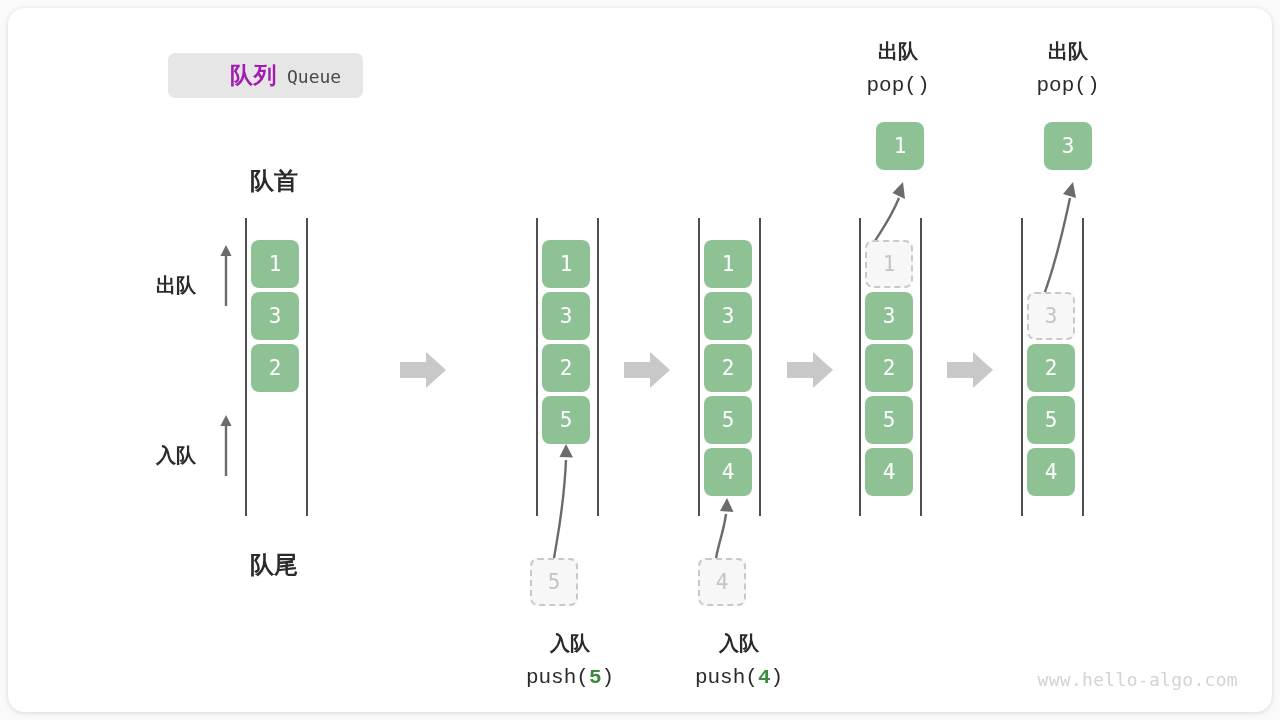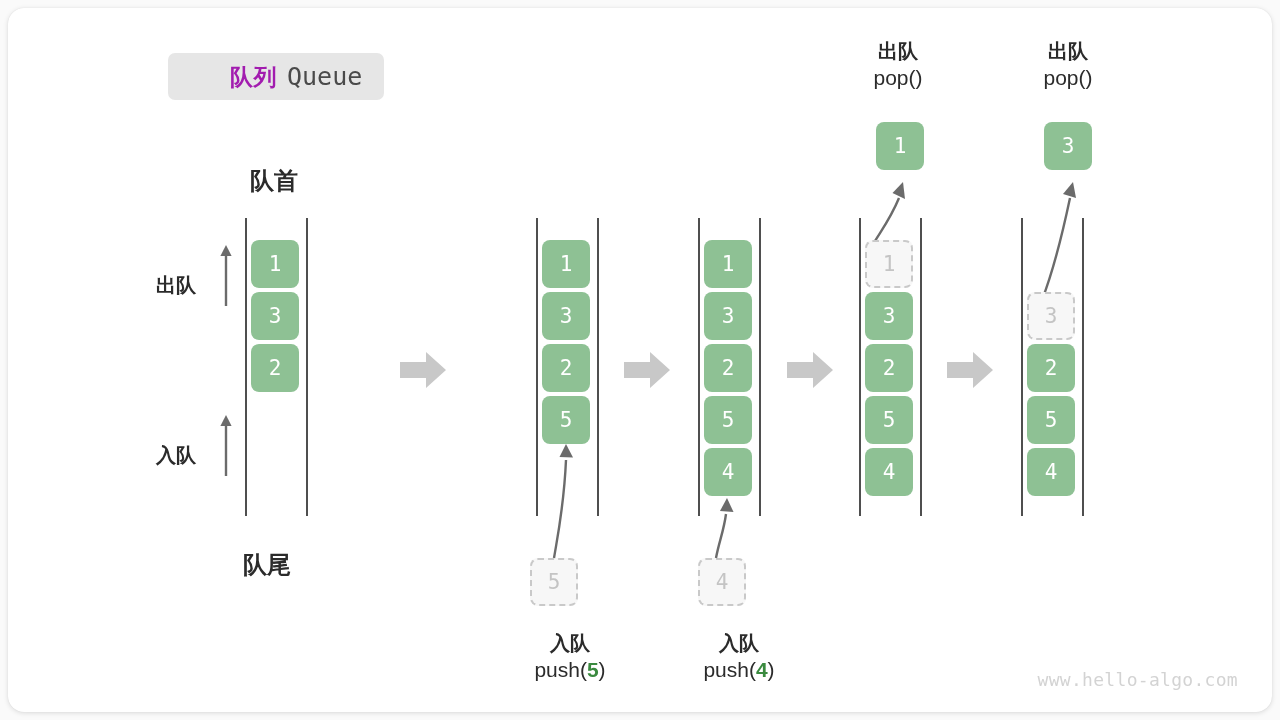--- a/index.html
+++ b/index.html
@@ -36,21 +36,21 @@
     line-height: 1;
   }
   #title-badge .cn {
     font-size: 23px;
     font-weight: bold;
     color: #a21caf;
     letter-spacing: 0.5px;
     margin-left: 40px;
   }
   #title-badge .en {
-    font-size: 25px;
+    font-size: 18px;
     color: #4a4a4a;
     font-family: "DejaVu Sans Mono", "Liberation Mono", monospace;
     margin-left: 10px;
   }
 
   
   .abs { position: absolute; white-space: nowrap; line-height: 1.32; }
 
   .hdr-cn {
     font-size: 24px;
@@ -63,22 +63,22 @@
     transform: translateX(-50%);
   }
   .op-label .l1 {
     font-size: 20px;
     font-weight: bold;
     color: #2b2b2b;
     display: block;
   }
   .op-label .l2 {
     display: block;
-    margin-top: 0;
-    font-family: Liberation Sans, sans-serif;
+    margin-top: 8px;
+    font-family: Liberation Mono, monospace;
     font-size: 21px;
     color: #2b2b2b;
   }
   .op-label .num { color: #3a8a3f; font-weight: bold; }
 
   .side-label {
     font-size: 20px;
     font-weight: bold;
     color: #2b2b2b;
   }
@@ -132,21 +132,21 @@
 <body>
 
 <div id="card">
 
   <div id="title-badge">
     <span class="cn">队列</span><span class="en">Queue</span>
   </div>
 
   <div class="abs hdr-cn" style="left:218px; top:158px; width:96px;">队首</div>
 
-  <div class="abs hdr-cn" style="left:211px; top:542px; width:96px;text-align:center;">队尾</div>
+  <div class="abs hdr-cn" style="left:218px; top:542px; width:96px;text-align:center;">队尾</div>
 
   <div class="abs side-label" style="left:148px; top:264px;">出队</div>
   <div class="abs side-label" style="left:148px; top:434px;">入队</div>
 
   <svg class="varrow" style="left:208px; top:236px;" width="20" height="62">
     <line x1="10" y1="62" x2="10" y2="10" stroke="#6b6b6b" stroke-width="2.4"></line>
     <polygon points="10,1 4.4,12 15.6,12" fill="#6b6b6b"></polygon>
   </svg>
   <svg class="varrow" style="left:208px; top:406px;" width="20" height="62">
     <line x1="10" y1="62" x2="10" y2="10" stroke="#6b6b6b" stroke-width="2.4"></line>

